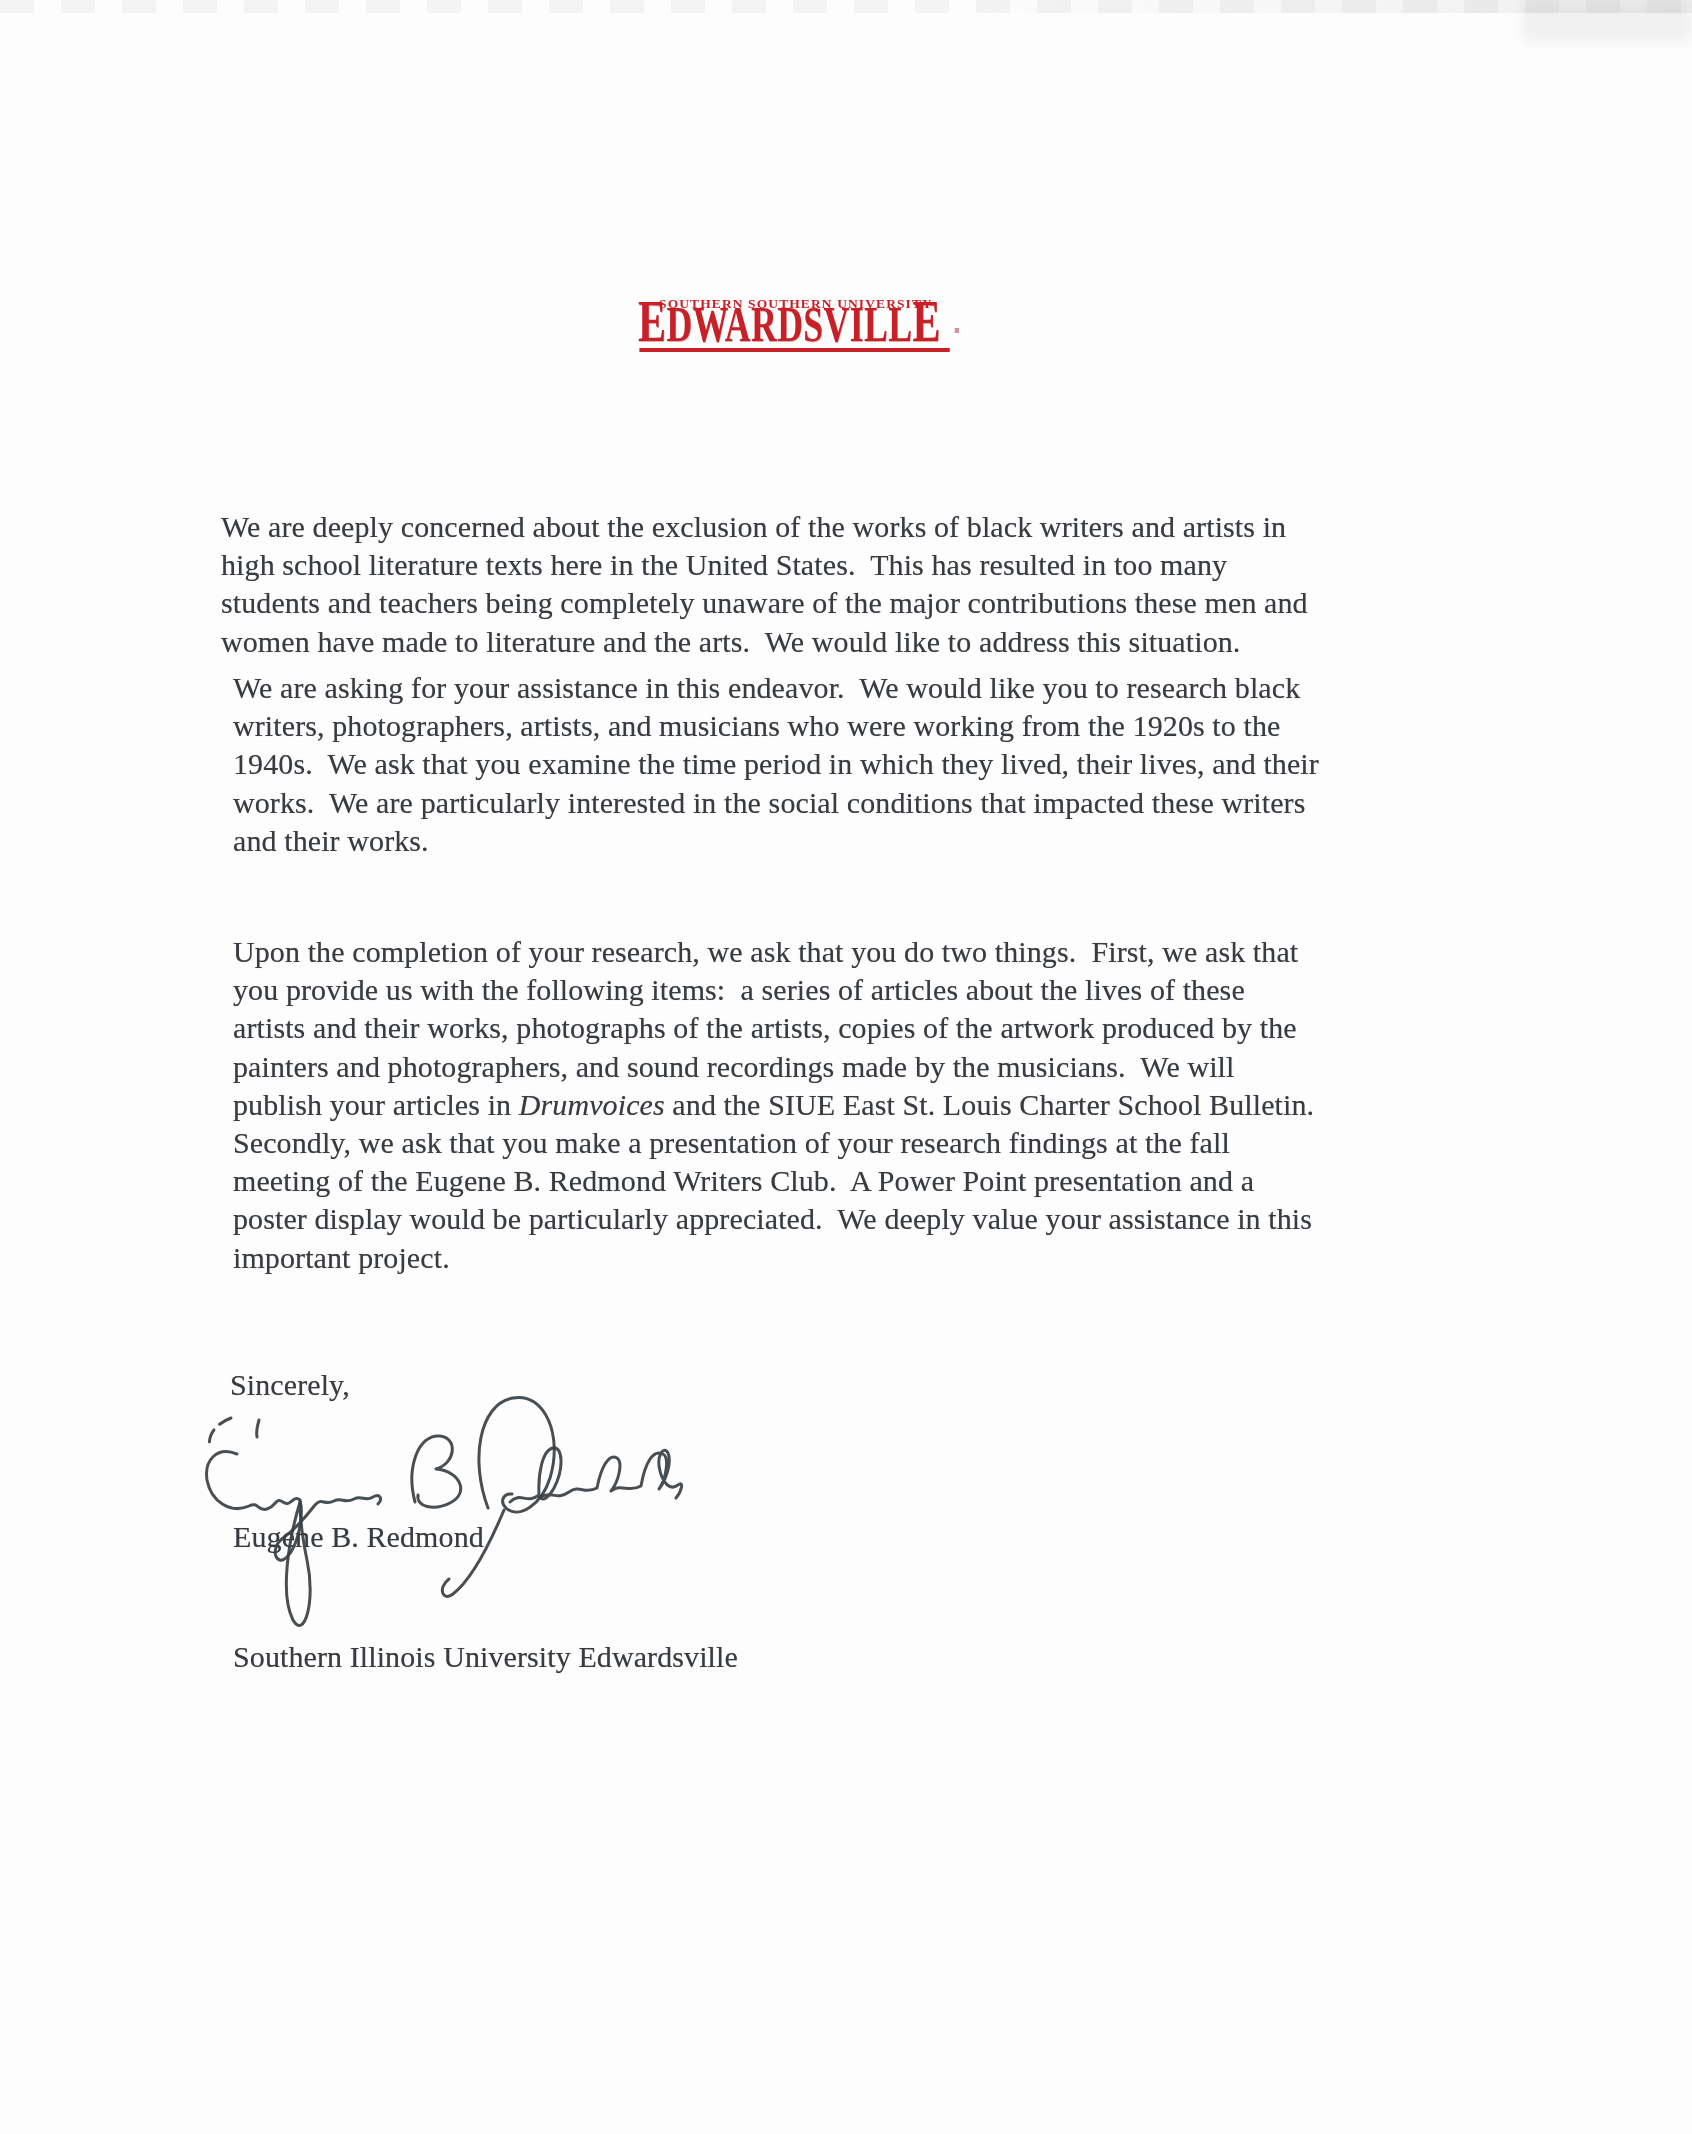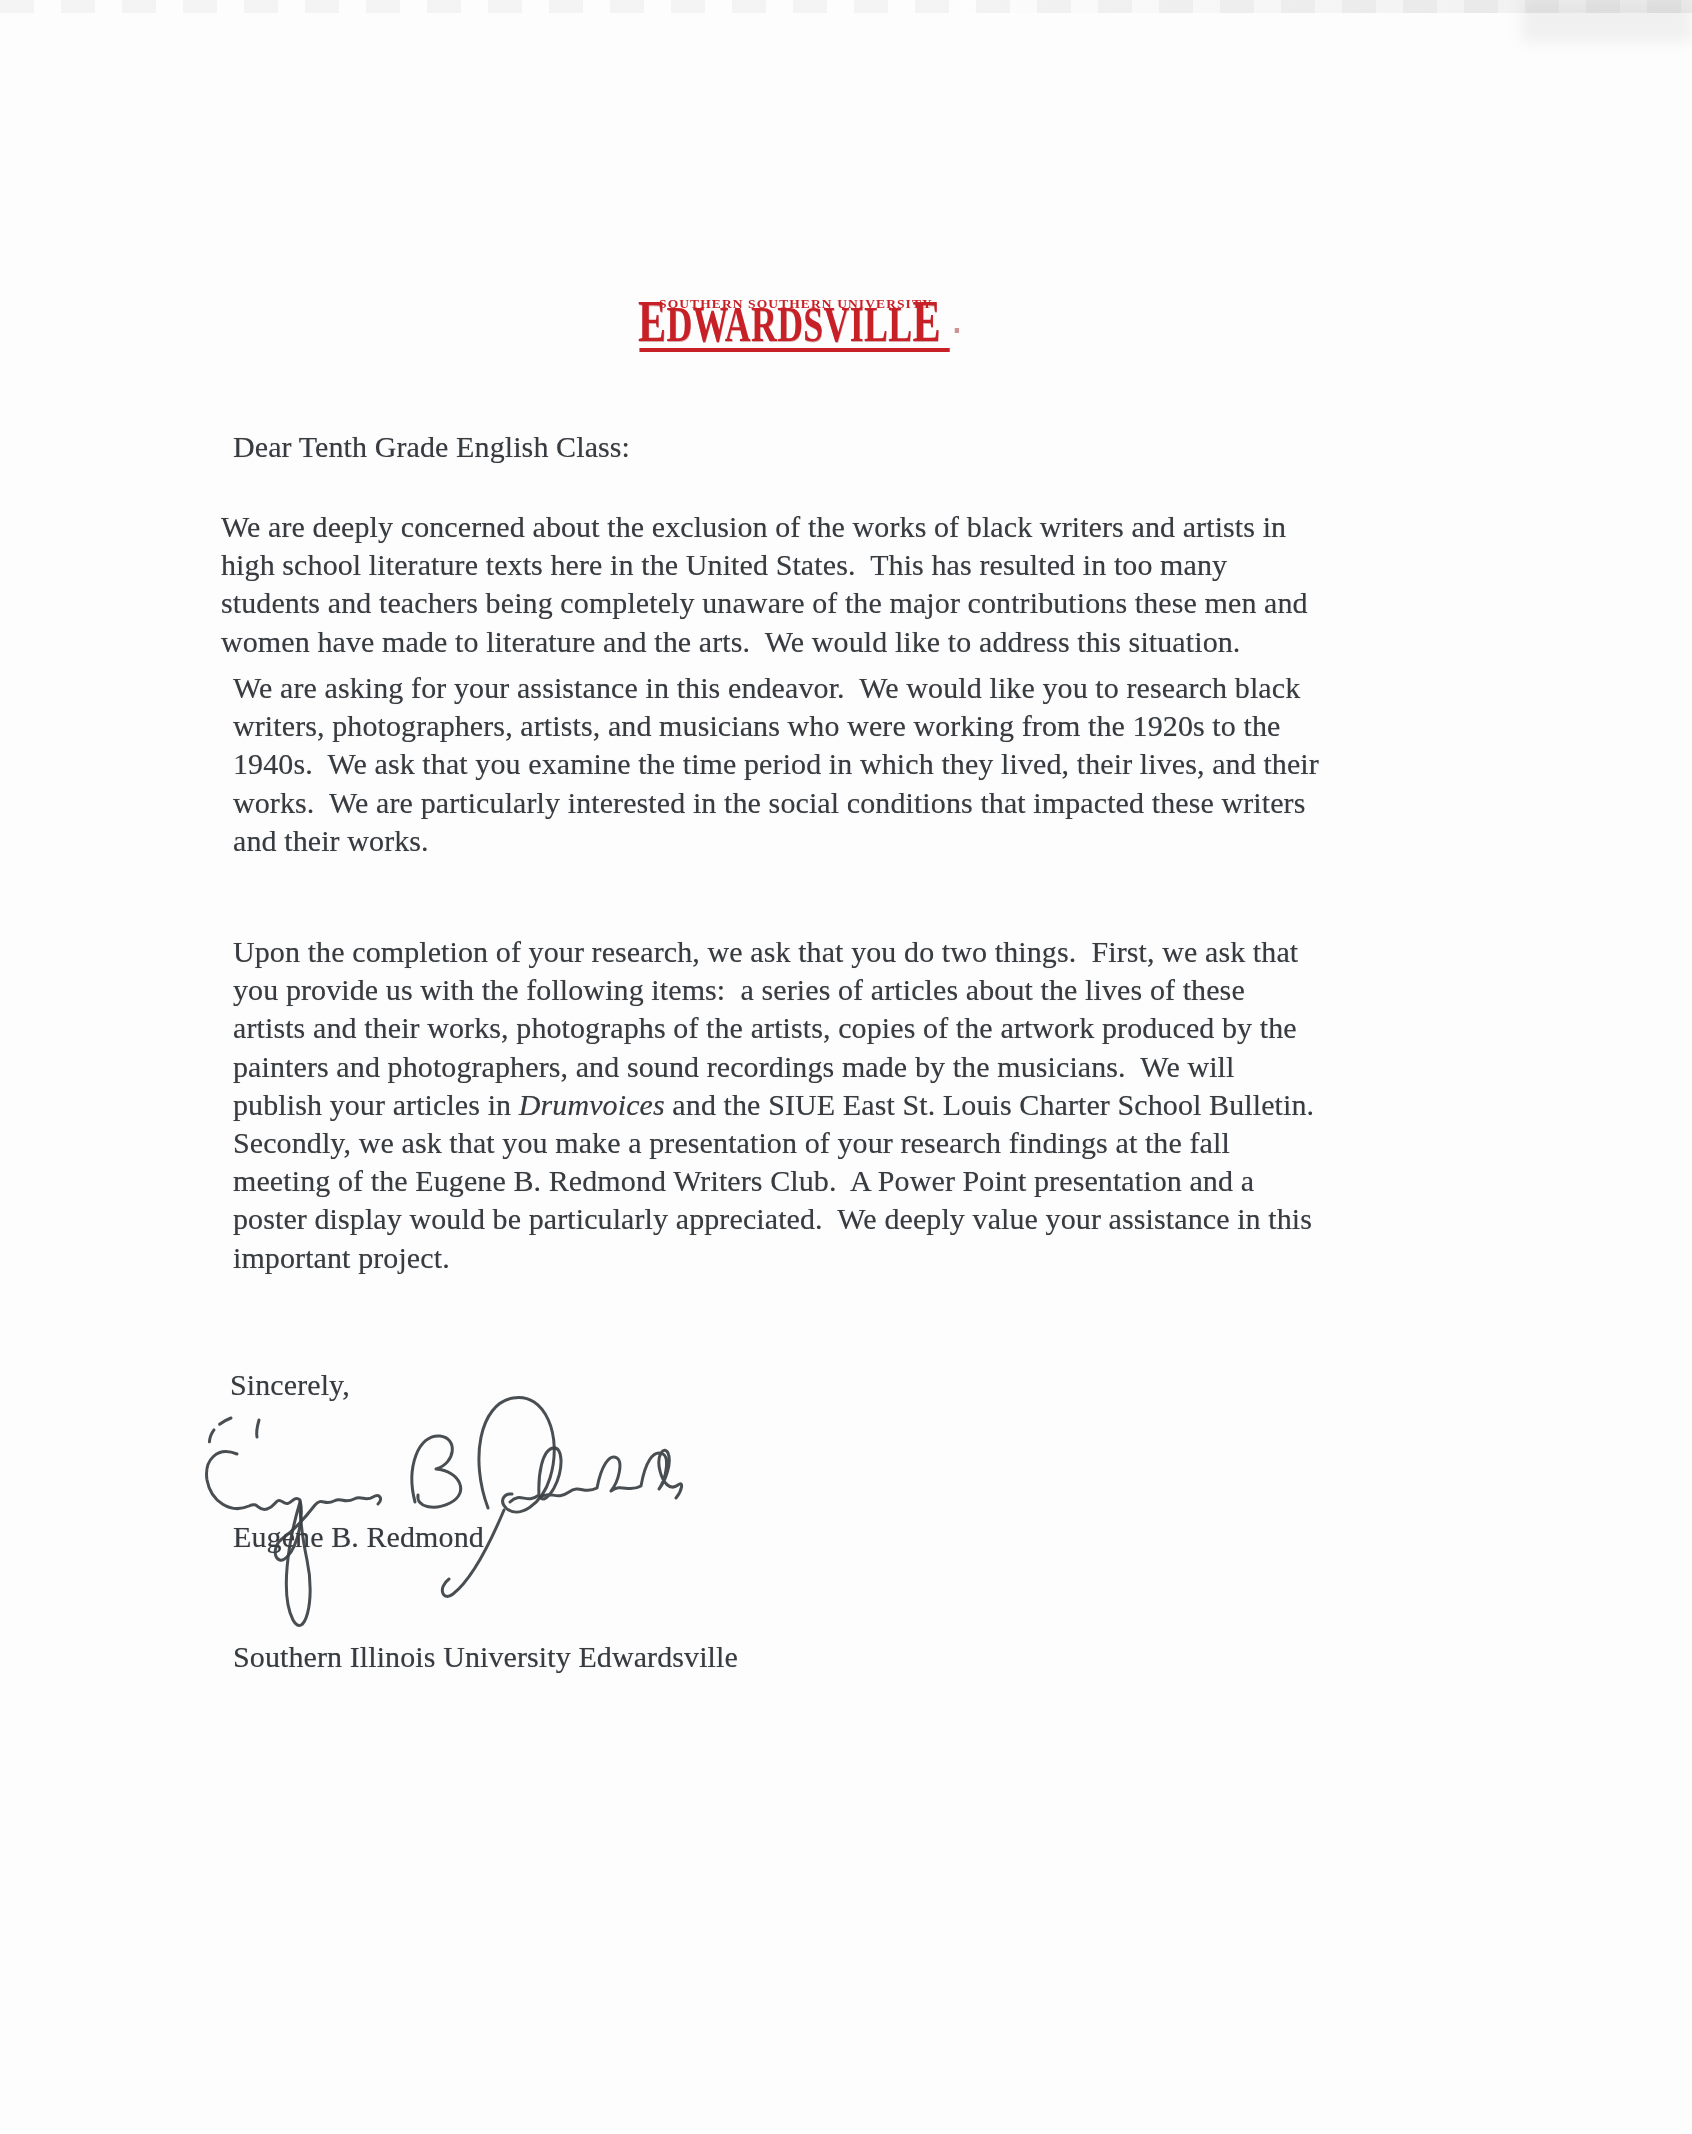--- a/index.html
+++ b/index.html
@@ -104,21 +104,20 @@
 
   <div class="abs logo">
     <div class="logo-tagline">SOUTHERN SOUTHERN UNIVERSITY</div>
     <div class="logo-wordmark">
       <span class="wm-big">E</span><span class="wm-mid">DWARDSVILL</span><span class="wm-big">E</span>
       <div class="logo-underline"></div>
       <div class="logo-tm"></div>
     </div>
   </div>
 
-  <div class="abs txt" style="left:233px; top:428px;">Dear Tenth Grade English Class:</div>
 
   <div class="abs txt" style="left:221px; top:508px;">We are deeply concerned about the exclusion of the works of black writers and artists in
 high school literature texts here in the United States.  This has resulted in too many
 students and teachers being completely unaware of the major contributions these men and
 women have made to literature and the arts.  We would like to address this situation.</div>
 
   <div class="abs txt" style="left:233px; top:669px;">We are asking for your assistance in this endeavor.  We would like you to research black
 writers, photographers, artists, and musicians who were working from the 1920s to the
 1940s.  We ask that you examine the time period in which they lived, their lives, and their
 works.  We are particularly interested in the social conditions that impacted these writers

